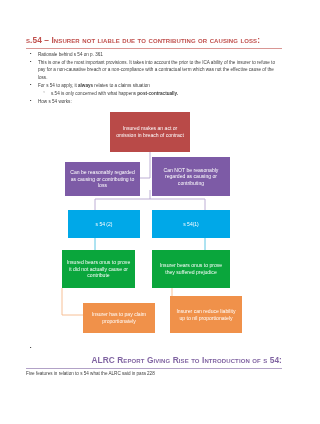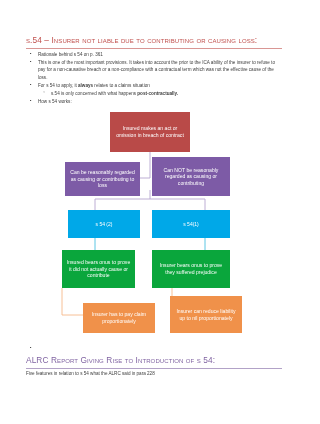--- a/index.html
+++ b/index.html
@@ -18,28 +18,29 @@
   .page {
     position: absolute;
     inset: 0;
     background: #ffffff;
     padding: 0;
   }
 
   
   .heading-block { position: absolute; left: 26px; width: 256px; }
   #heading-s54 { top: 36px; }
-  #heading-alrc { top: 356px; }
+  #heading-alrc { top: 356px; text-align: right; }
 
   .heading-text {
     font-variant: small-caps;
     font-size: 8.3px;
     letter-spacing: 0.1px;
     white-space: nowrap;
     line-height: 1.1;
+    font-weight: bold;
   }
   .heading-red { color: #c0504d; }
   .heading-purple { color: #8064a2; }
   .heading-rule {
     height: 1px;
     margin-top: 2.5px;
     width: 100%;
   }
   .rule-red { background: #d99694; }
   .rule-purple { background: #b2a2c7; }

